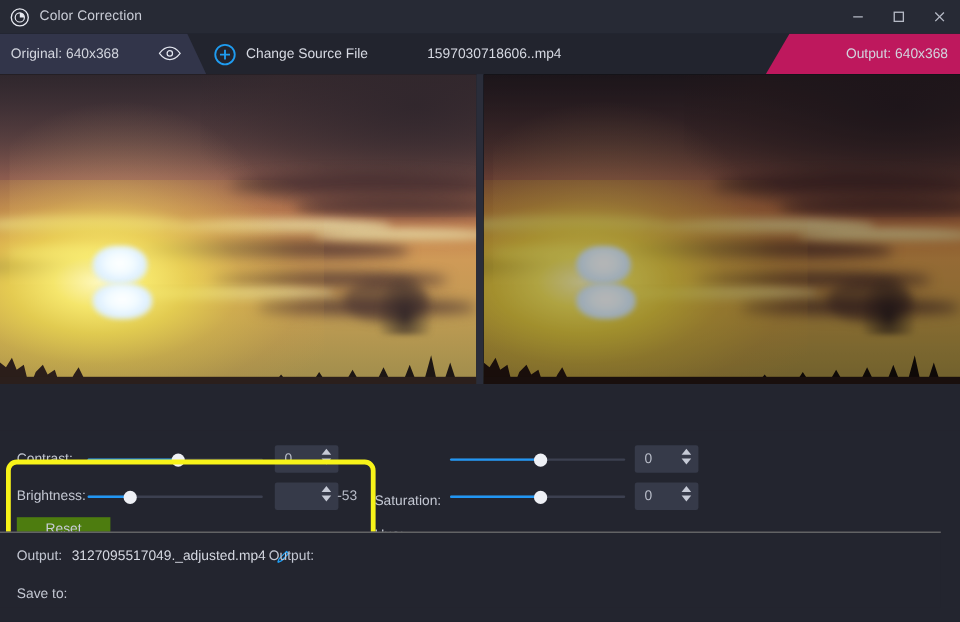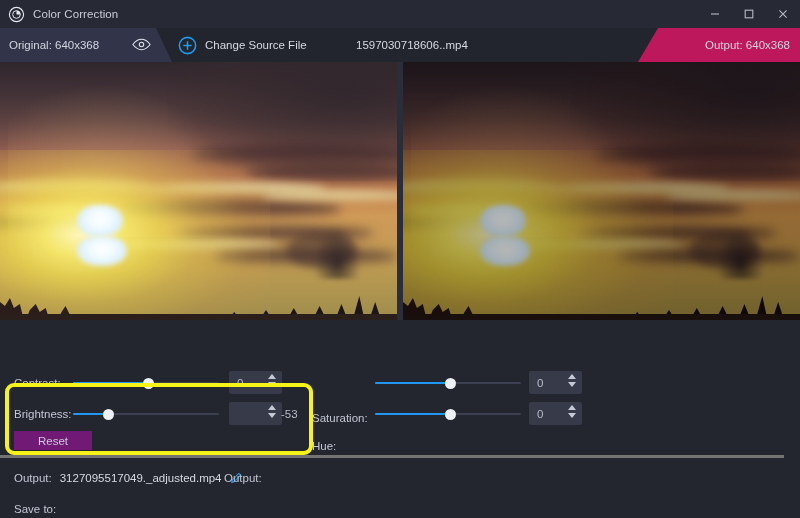--- a/index.html
+++ b/index.html
@@ -163,32 +163,32 @@
   .spin .val { color:#b8bcc8; font-size:11.5px; padding-left:8px; }
   .spin .arrows {
     position:absolute; right:6px; top:3px; display:flex; flex-direction:column; gap:3px; align-items:center;
   }
   .ar-up, .ar-dn { width:0; height:0; border-left:4.5px solid transparent; border-right:4.5px solid transparent; }
   .ar-up { border-bottom:5px solid #c6cad6; }
   .ar-dn { border-top:5px solid #c6cad6; }
 
   .reset-btn {
     position:absolute; left:14px; top:431px; width:78px; height:19px;
-    background:#701a75; color:#c8ccd7; font-size:11.5px;
+    background:#4d7c0f; color:#c8ccd7; font-size:11.5px;
     display:flex; align-items:center; justify-content:center; border:none;
     font-family:"Liberation Sans", sans-serif;
   }
 
   .highlight-box {
     position:absolute; left:5px; top:383px; width:308px; height:72px;
     border:4px solid #f7f319; border-radius:9px; pointer-events:none;
   }
 
   
-  .bottombar { position:absolute; left:0; top:455px; width:784px; height:63px; background:#23252f; border-top:3px solid #737373; }
+  .bottombar { position:absolute; left:0; top:443px; width:784px; height:63px; background:#23252f; border-top:1px solid #737373; }
   .bb-row { position:absolute; height:22px; display:flex; align-items:center; }
   .bb-lbl { color:#c3c7d2; font-size:11.5px; }
   .bb-val { color:#d6d9e2; font-size:11.5px; }
 </style>
 </head>
 <body>
 
 <div id="app">
 
   <div class="titlebar">

